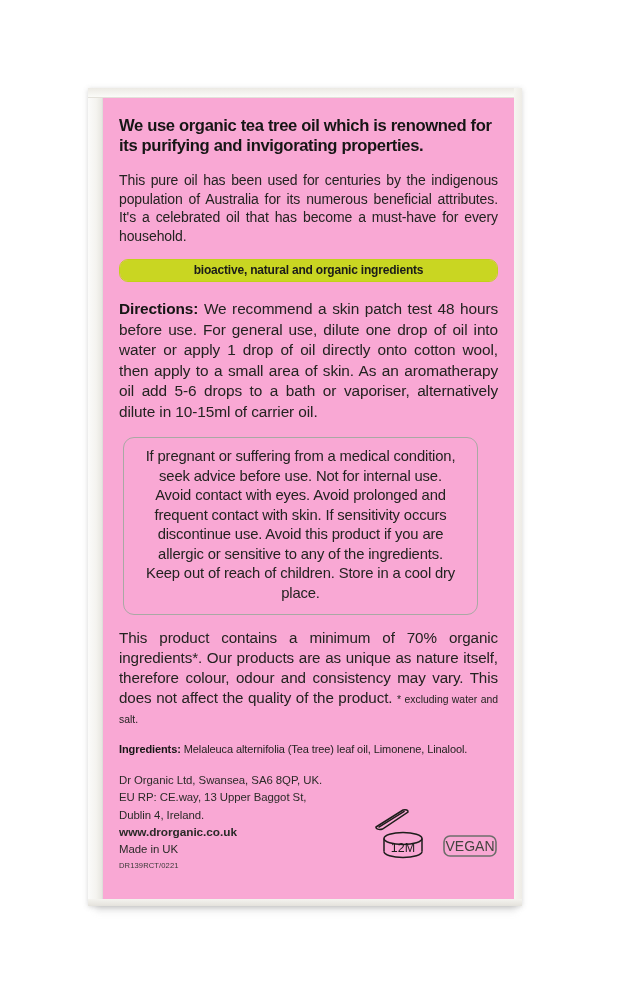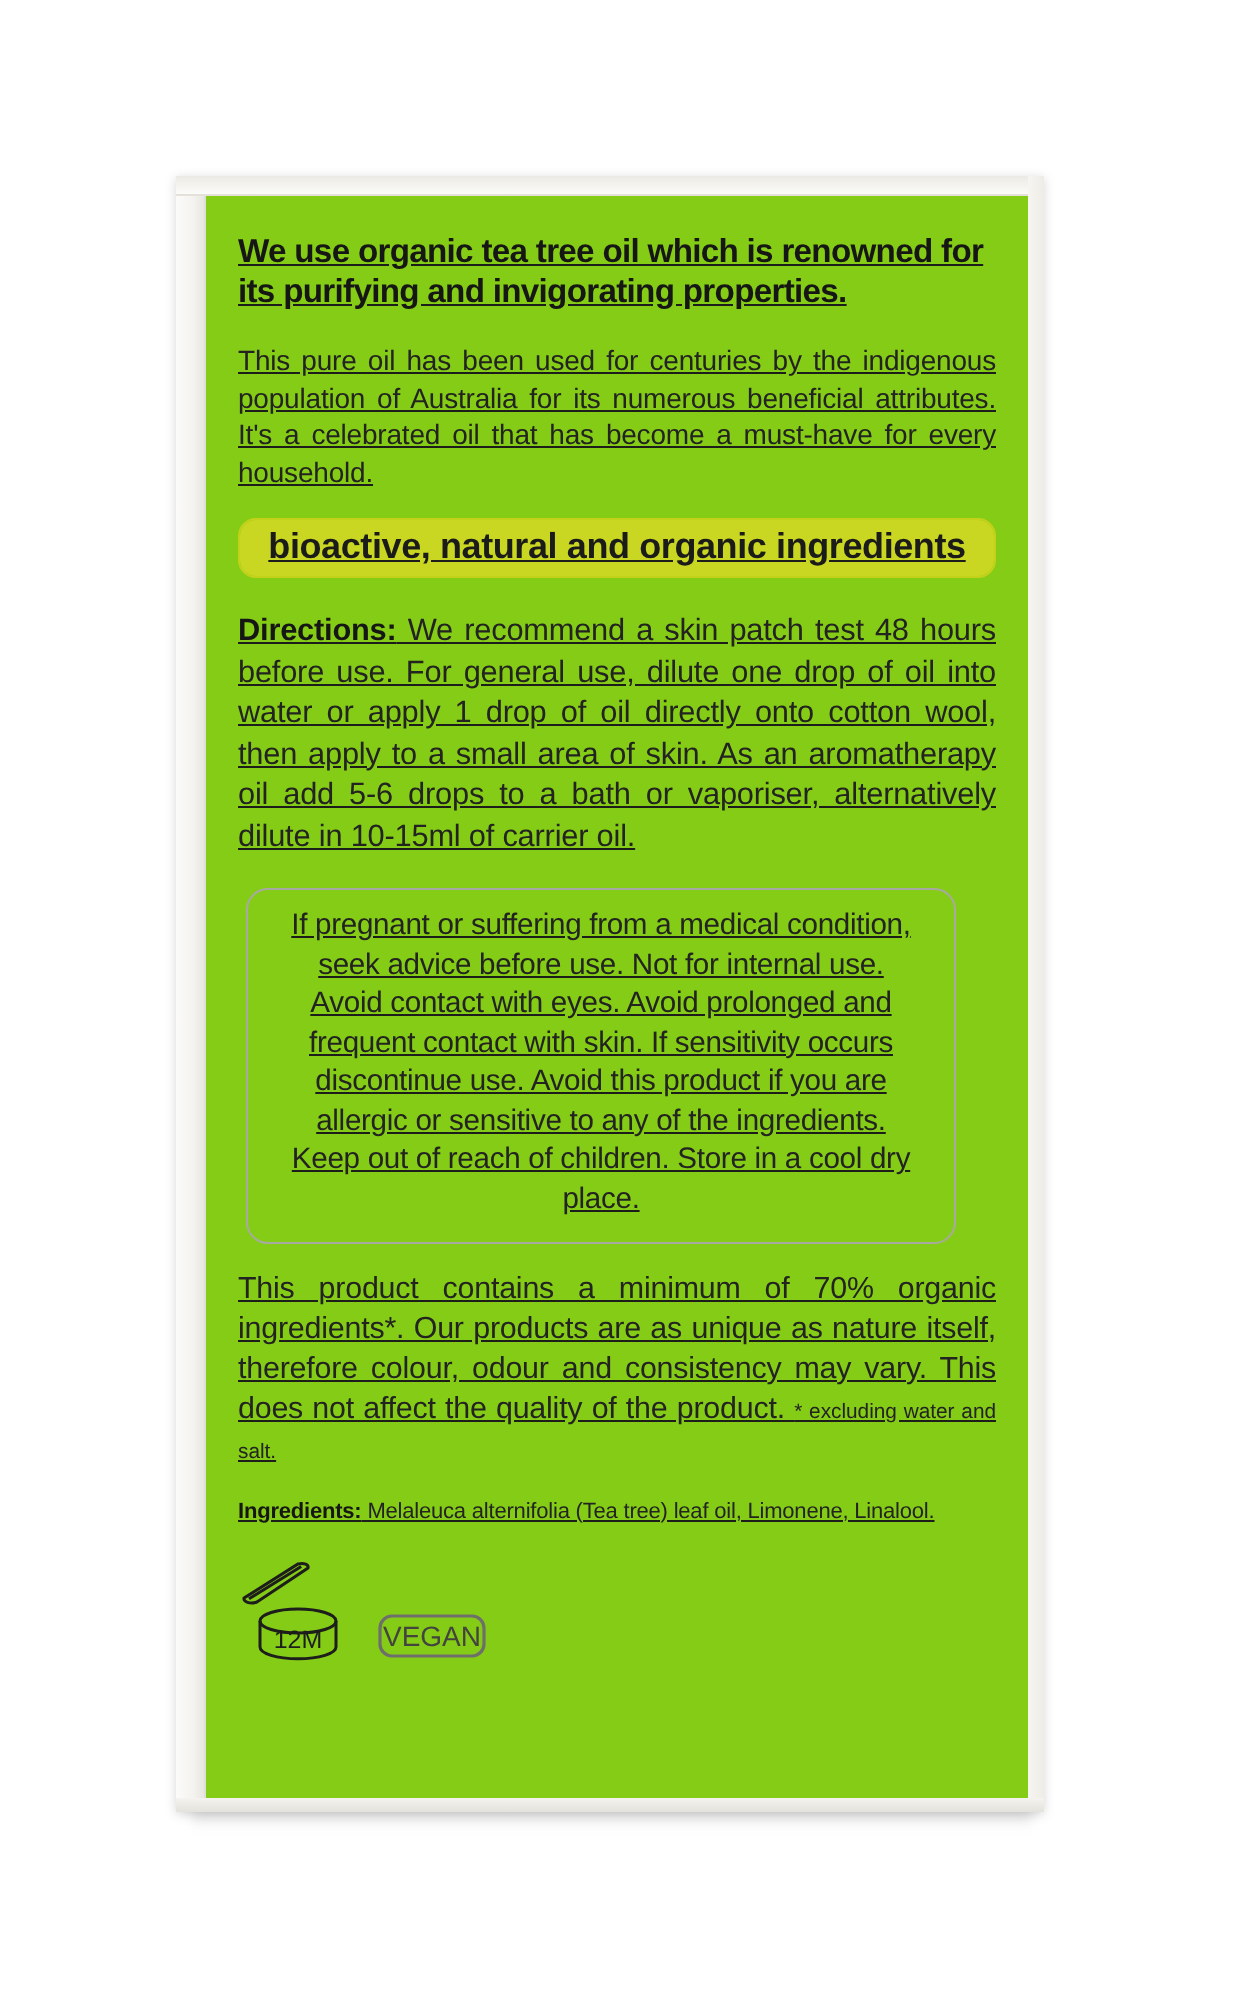--- a/index.html
+++ b/index.html
@@ -71,25 +71,24 @@
     background: linear-gradient(to top, #e4e2dc, #f4f3ef);
   }
 
   
   #panel {
     position: absolute;
     left: 15px;
     top: 10px;
     right: 8px;
     bottom: 7px;
-    background: #84cc16;
+    background: #f9a8d4;
     padding: 18px 16px 0 16px;
     box-sizing: border-box;
     color: #1d1d1b;
-    text-decoration: underline;
   }
 
   .headline {
     font-size: 16.6px;
     font-weight: bold;
     line-height: 1.19;
     letter-spacing: -0.35px;
     margin: 0 0 9px 0;
     color: #161615;
   }
@@ -106,21 +105,21 @@
   .banner {
     border: 1.6px solid #c3d119;
     border-radius: 9px;
     overflow: hidden;
     margin: 0 0 15px 0;
     background: #f3f2ec;
   }
   .banner-head {
     background: #c9d622;
     color: #1b1b19;
-    font-size: 18px;
+    font-size: 12px;
     font-weight: bold;
     text-align: center;
     letter-spacing: -0.2px;
     padding: 3px 0 4px 0;
   }
   .banner-body {
     text-align: center;
     padding: 3px 0 5px 0;
     font-size: 14.6px;
     font-weight: bold;
@@ -237,20 +236,28 @@
     <div class="warning-box">
       <span>If pregnant or suffering from a medical condition, seek advice before use. Not for internal use. Avoid contact with eyes. Avoid prolonged and frequent contact with skin. If sensitivity occurs discontinue use. Avoid this product if you are allergic or sensitive to any of the ingredients. Keep out of reach of children. Store in a cool dry place.</span>
     </div>
 
     <p class="claim"><span>This product contains a minimum of 70% organic ingredients*. Our products are as unique as nature itself, therefore colour, odour and consistency may vary. This does not affect the quality of the product. </span><span class="footnote">* excluding water and salt.</span></p>
 
     <p class="ingredients-line"><b>Ingredients:</b><span> Melaleuca alternifolia (Tea tree) leaf oil, Limonene, Linalool.</span></p>
 
     <div class="footer">
 
+      <div class="address">
+        <div>Dr Organic Ltd, Swansea, SA6 8QP, UK.</div>
+        <div>EU RP: CE.way, 13 Upper Baggot St,</div>
+        <div>Dublin 4, Ireland.</div>
+        <div class="web">www.drorganic.co.uk</div>
+        <div>Made in UK</div>
+        <div class="batch">DR139RCT/0221</div>
+      </div>
 
       <div class="icons">
 
         <span class="icon-wrap">
           <svg width="56" height="54" viewBox="0 0 56 54">
             <g fill="none" stroke="#1d1d1b" stroke-width="1.5">
 
               <path d="M3 20 L30 3 C33 2.2 35.5 3.2 35 5 L9.5 22 C6 23.3 2.6 21.8 3 20 Z"></path>
               <path d="M5.5 20.4 L31.6 4.2"></path>
 

